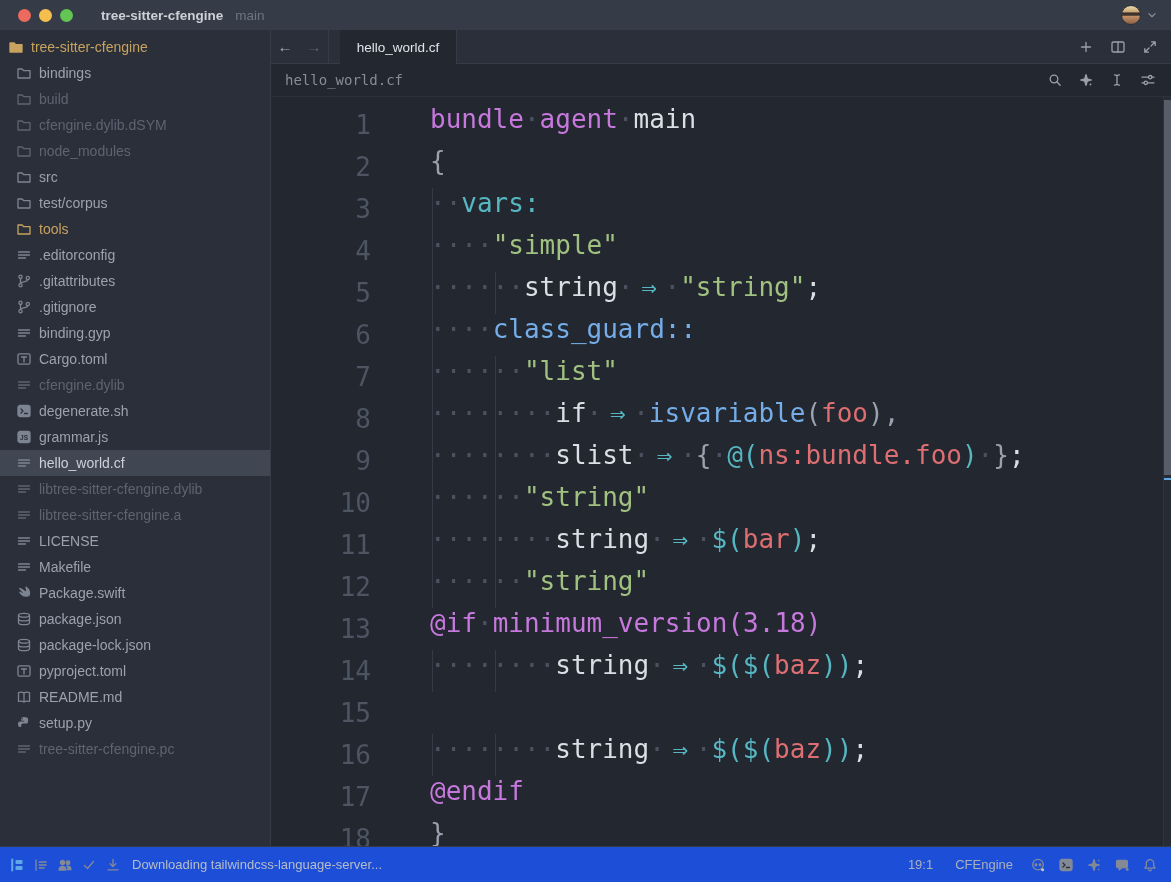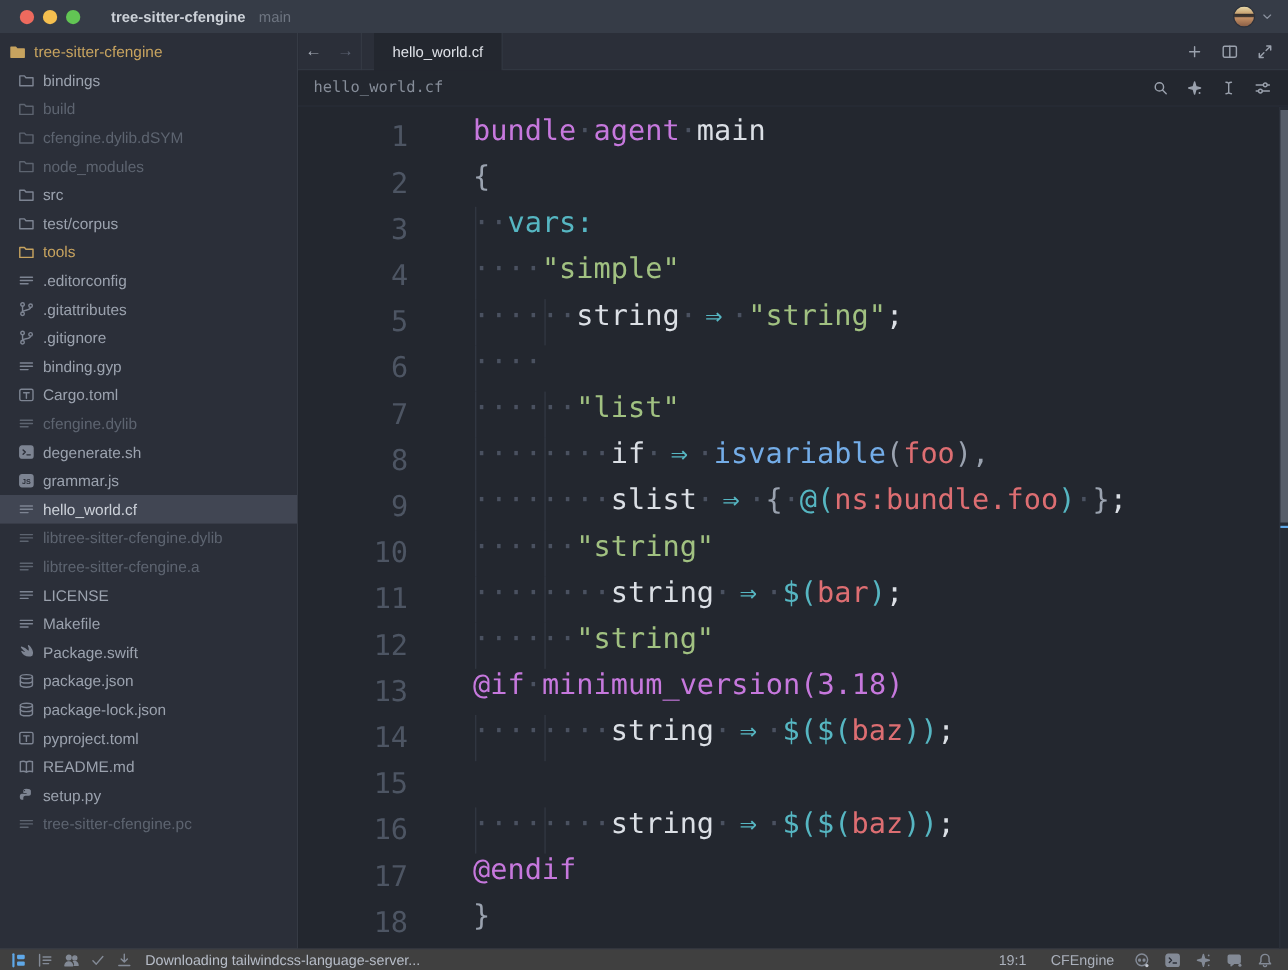--- a/index.html
+++ b/index.html
@@ -68,21 +68,21 @@
   .tok-purple{color:#c678dd} .tok-blue{color:#74ade8} .tok-teal{color:#56b6c2}
   .tok-green{color:#a1c181} .tok-red{color:#dd6e72} .tok-fg{color:#dbdfe5}
   .tok-pun{color:#9aa2af} .tok-ws{color:#4a5160}
   .tok-arrow{color:#56b6c2; display:inline-block; width:31px; text-align:center;}
   .scrollbar { position:absolute; top:0; right:0; bottom:0; width:8px; background:#262b34;
                border-left:1px solid #2e333d; }
   .sb-thumb { position:absolute; left:0; right:0; top:3px; height:375px; background:#575e6a; }
   .sb-cursor { position:absolute; left:0; right:0; top:381px; height:2px; background:#5fa8e8; }
 
   
-  .statusbar { height:20px; flex:none; background:#404040; border-top:1px solid #363b45;
+  .statusbar { height:36px; flex:none; background:#1d4ed8; border-top:1px solid #363b45;
                display:flex; align-items:center; padding:0 10px 0 6px; }
   .statusbar .icon { width:22px; height:20px; cursor:default; color:#838a96; }
   .sb-left { display:flex; align-items:center; gap:2px; }
   .sb-msg { color:#b7bdc8; font-size:13px; margin-left:8px; }
   .sb-right { margin-left:auto; display:flex; align-items:center; gap:6px; }
   .sb-text { color:#aab0bb; font-size:13px; padding:0 8px; cursor:default; }
 </style>
 </head>
 <body>
 
@@ -431,21 +431,21 @@
             <div class="line">
               <div class="gutter">4</div>
               <div class="content"><div class="guide" style="left: 61px;"></div><span class="tok-ws">····</span><span class="tok-green">"simple"</span></div>
             </div>
             <div class="line">
               <div class="gutter">5</div>
               <div class="content"><div class="guide" style="left: 61px;"></div><div class="guide" style="left: 123.64px;"></div><span class="tok-ws">······</span><span class="tok-fg">string</span><span class="tok-ws">·</span><span class="tok-arrow">⇒</span><span class="tok-ws">·</span><span class="tok-green">"string"</span><span class="tok-fg">;</span></div>
             </div>
             <div class="line">
               <div class="gutter">6</div>
-              <div class="content"><div class="guide" style="left: 61px;"></div><span class="tok-ws">····</span></div>
+              <div class="content"><div class="guide" style="left: 61px;"></div><span class="tok-ws">····</span><span class="tok-blue">class_guard::</span></div>
             </div>
             <div class="line">
               <div class="gutter">7</div>
               <div class="content"><div class="guide" style="left: 61px;"></div><div class="guide" style="left: 123.64px;"></div><span class="tok-ws">······</span><span class="tok-green">"list"</span></div>
             </div>
             <div class="line">
               <div class="gutter">8</div>
               <div class="content"><div class="guide" style="left: 61px;"></div><div class="guide" style="left: 123.64px;"></div><span class="tok-ws">········</span><span class="tok-fg">if</span><span class="tok-ws">·</span><span class="tok-arrow">⇒</span><span class="tok-ws">·</span><span class="tok-blue">isvariable</span><span class="tok-pun">(</span><span class="tok-red">foo</span><span class="tok-pun">)</span><span class="tok-pun">,</span></div>
             </div>
             <div class="line">

